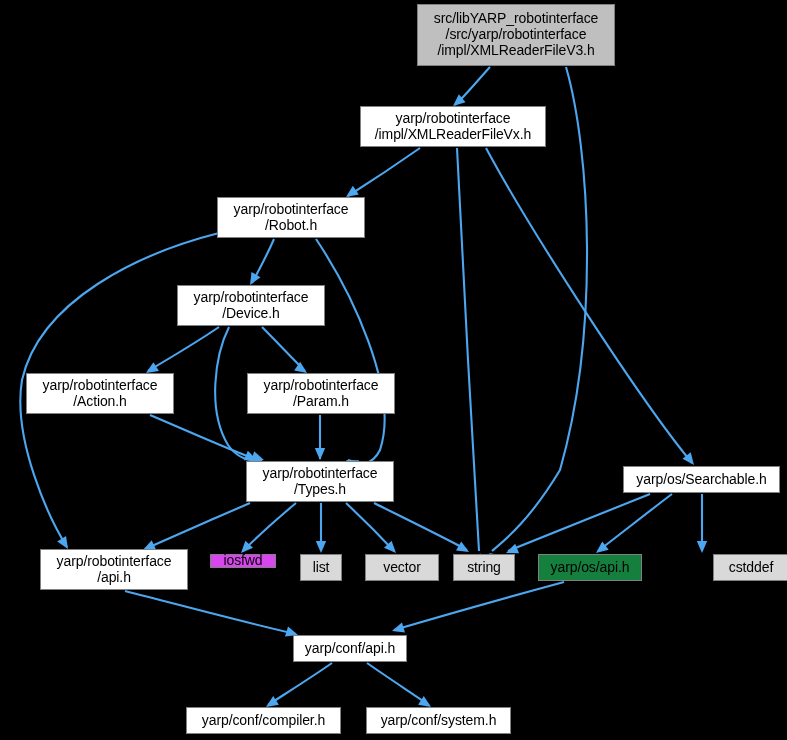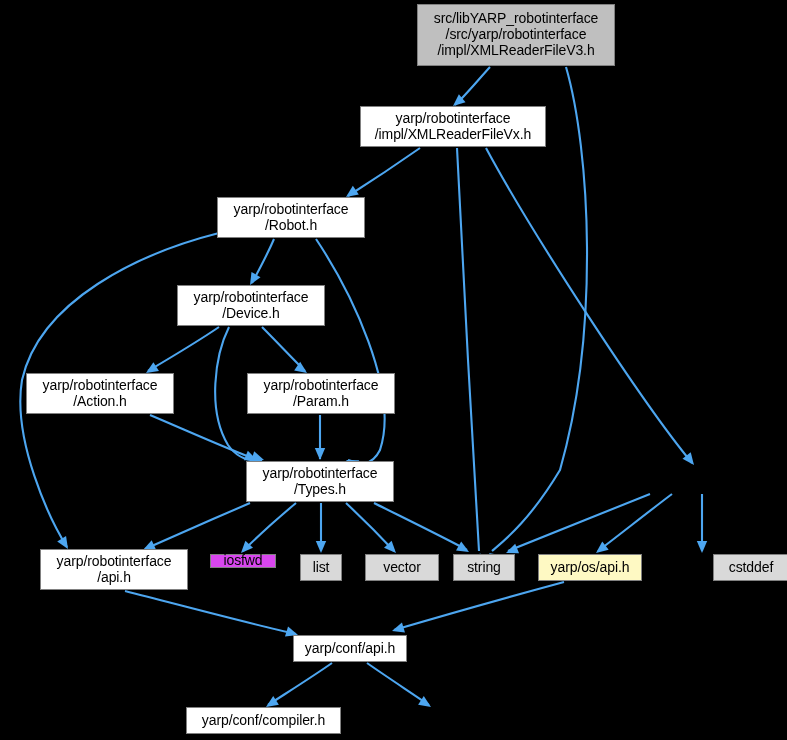--- a/index.html
+++ b/index.html
@@ -111,23 +111,25 @@
     <div class="gnode white" style="left: 217px; top: 197px; width: 148px; height: 41px; border-color: rgb(128, 128, 128); background: rgb(255, 255, 255);"><span>yarp/robotinterface
 /Robot.h</span></div>
     <div class="gnode white" style="left: 177px; top: 285px; width: 148px; height: 41px; border-color: rgb(128, 128, 128); background: rgb(255, 255, 255);"><span>yarp/robotinterface
 /Device.h</span></div>
     <div class="gnode white" style="left: 26px; top: 373px; width: 148px; height: 41px; border-color: rgb(128, 128, 128); background: rgb(255, 255, 255);"><span>yarp/robotinterface
 /Action.h</span></div>
     <div class="gnode white" style="left: 247px; top: 373px; width: 148px; height: 41px; border-color: rgb(128, 128, 128); background: rgb(255, 255, 255);"><span>yarp/robotinterface
 /Param.h</span></div>
     <div class="gnode white" style="left: 246px; top: 461px; width: 148px; height: 41px; border-color: rgb(128, 128, 128); background: rgb(255, 255, 255);"><span>yarp/robotinterface
 /Types.h</span></div>
+    <div class="gnode white" style="left: 623px; top: 466px; width: 157px; height: 27px; border-color: rgb(128, 128, 128); background: rgb(255, 255, 255);"><span>yarp/os/Searchable.h</span></div>
     <div class="gnode white" style="left: 40px; top: 549px; width: 148px; height: 41px; border-color: rgb(128, 128, 128); background: rgb(255, 255, 255);"><span>yarp/robotinterface
 /api.h</span></div>
     <div class="gnode gray" style="left: 210px; top: 554px; width: 66px; height: 14px; border-color: rgb(128, 128, 128); background: #d946ef;"><span>iosfwd</span></div>
     <div class="gnode gray" style="left: 300px; top: 554px; width: 42px; height: 27px; border-color: rgb(128, 128, 128); background: rgb(217, 217, 217);"><span>list</span></div>
     <div class="gnode gray" style="left: 365px; top: 554px; width: 74px; height: 27px; border-color: rgb(128, 128, 128); background: rgb(217, 217, 217);"><span>vector</span></div>
     <div class="gnode gray" style="left: 453px; top: 554px; width: 62px; height: 27px; border-color: rgb(128, 128, 128); background: rgb(217, 217, 217);"><span>string</span></div>
-    <div class="gnode white" style="left: 538px; top: 554px; width: 104px; height: 27px; border-color: rgb(128, 128, 128); background: #fef9c3; text-align: center;"><span>yarp/os/api.h</span></div>
+    <div class="gnode white" style="left: 538px; top: 554px; width: 104px; height: 27px; border-color: rgb(128, 128, 128); background: #15803d; text-align: center;"><span>yarp/os/api.h</span></div>
     <div class="gnode gray" style="left: 665px; top: 554px; width: 76px; height: 27px; border-color: rgb(128, 128, 128); background: rgb(217, 217, 217); margin-left: 48px;"><span>cstddef</span></div>
     <div class="gnode white" style="left: 186px; top: 707px; width: 155px; height: 27px; border-color: rgb(128, 128, 128); background: rgb(255, 255, 255);"><span>yarp/conf/compiler.h</span></div>
     <div class="gnode white" style="left: 293px; top: 635px; width: 114px; height: 27px; border-color: rgb(128, 128, 128); background: rgb(255, 255, 255);"><span>yarp/conf/api.h</span></div>
+    <div class="gnode white" style="left: 366px; top: 707px; width: 145px; height: 27px; border-color: rgb(128, 128, 128); background: rgb(255, 255, 255);"><span>yarp/conf/system.h</span></div>
   </div>
 
 </body></html>

